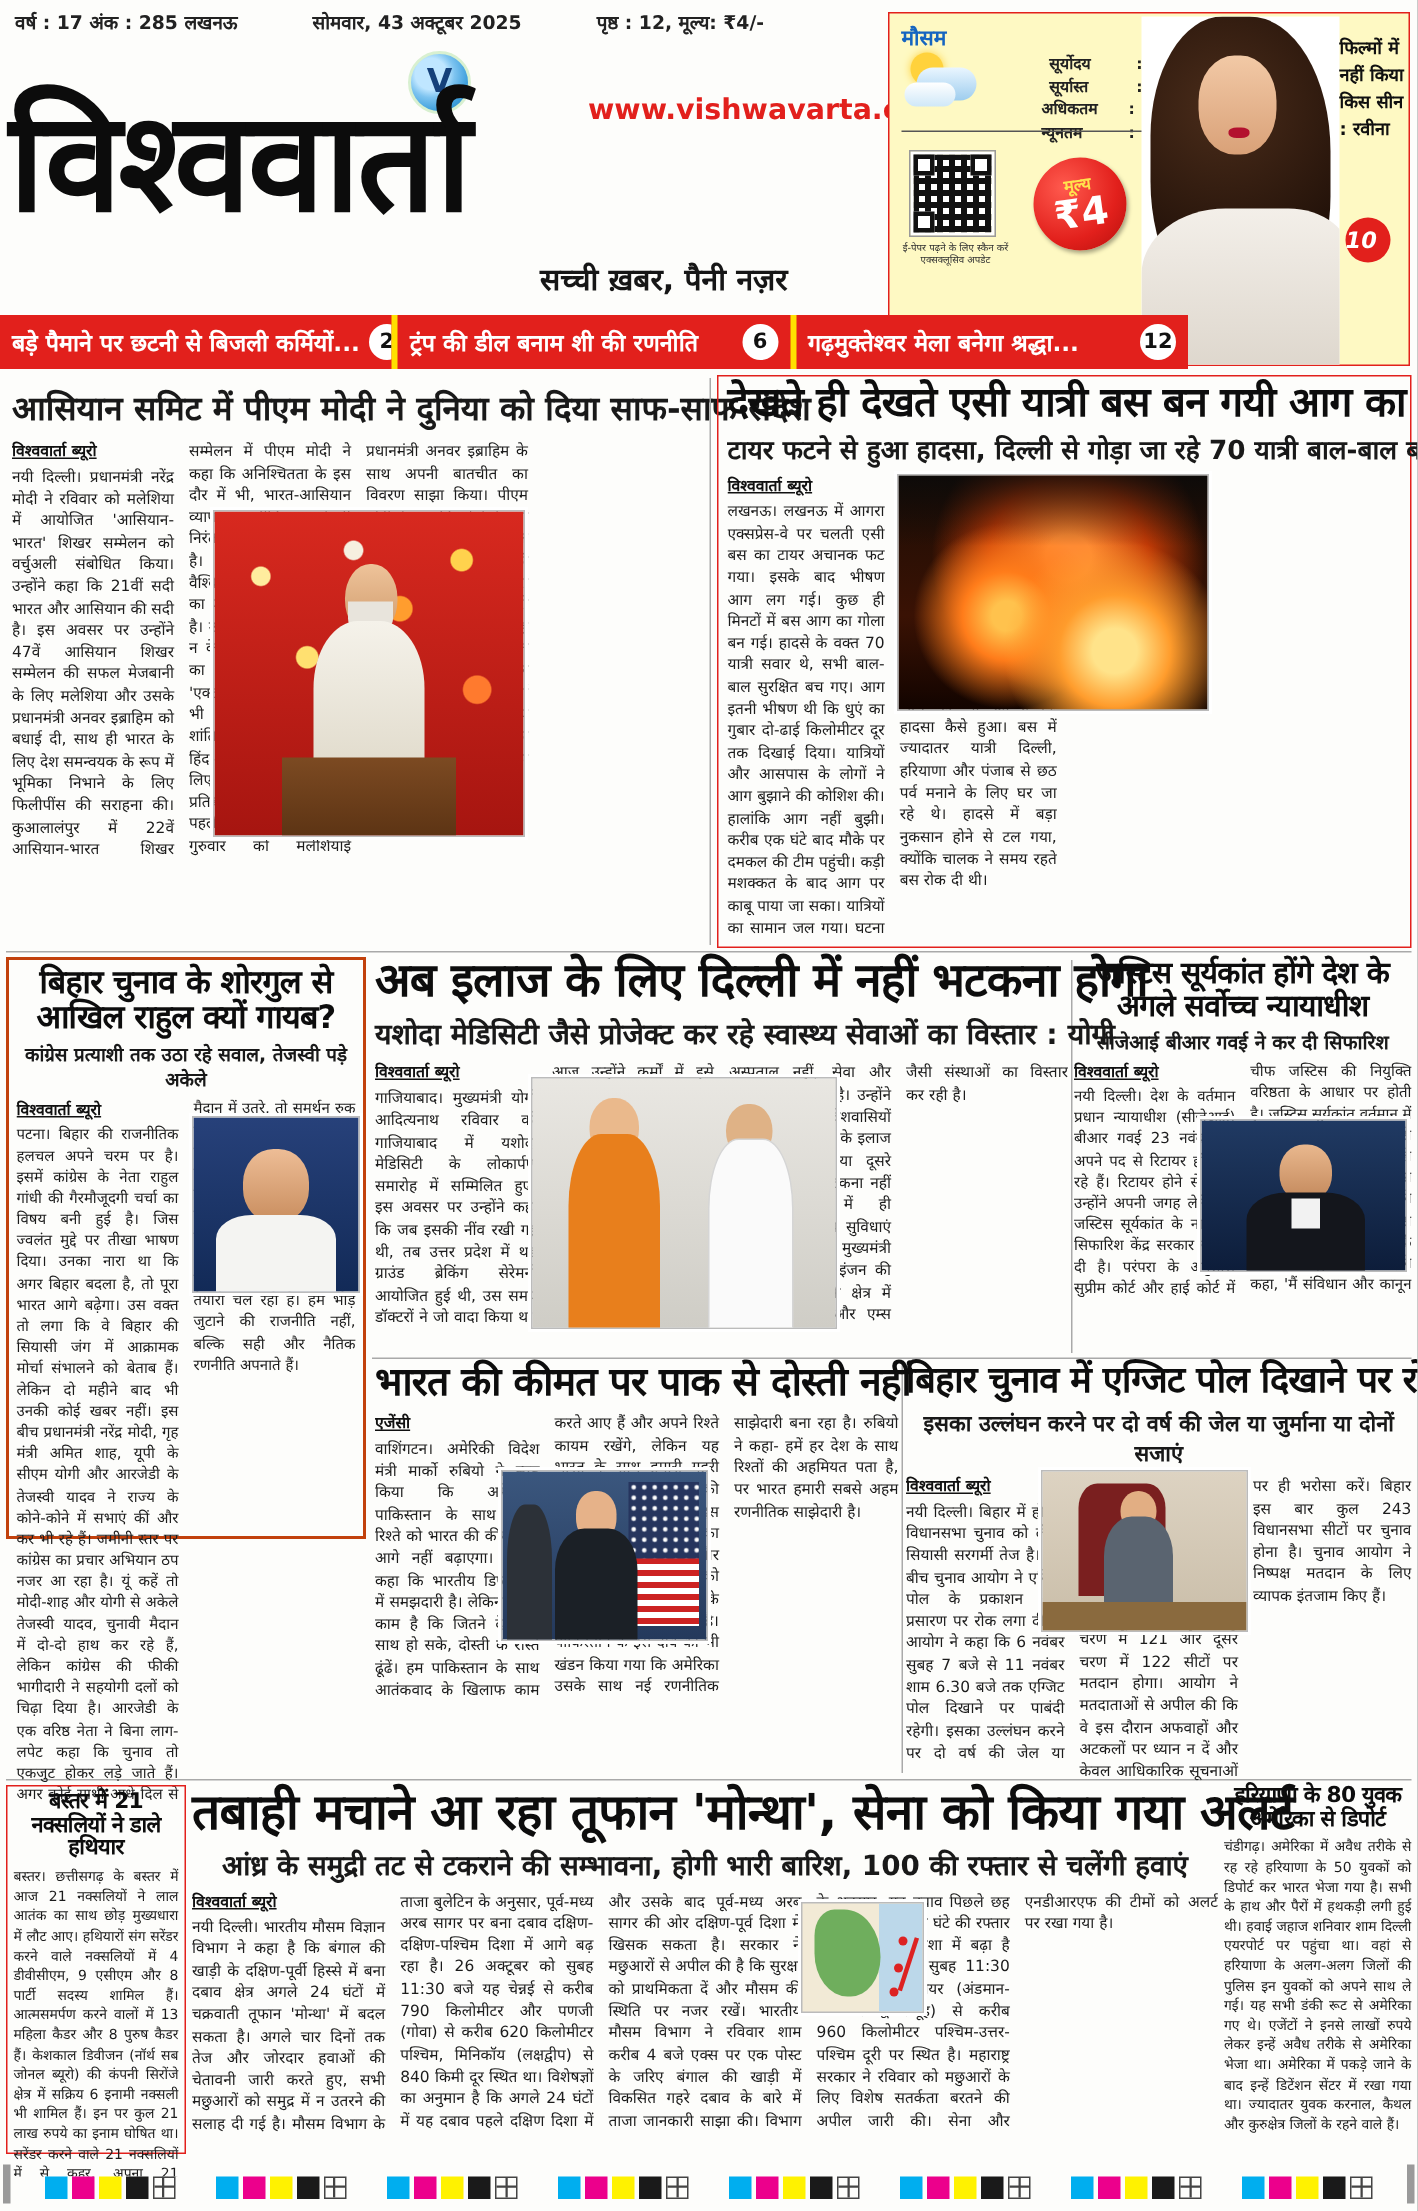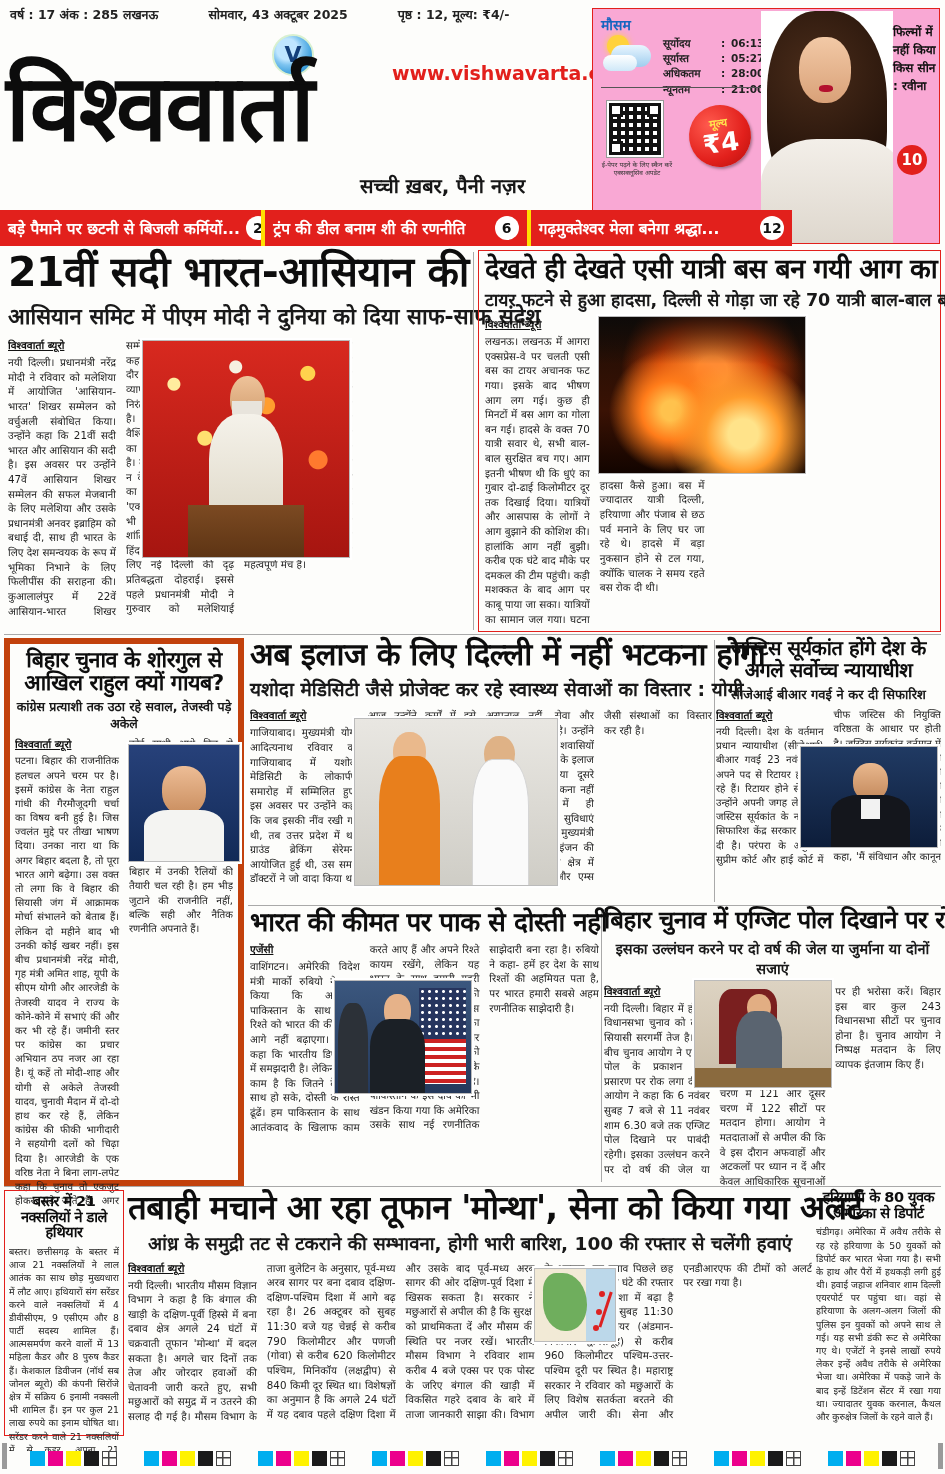--- a/index.html
+++ b/index.html
@@ -12,29 +12,29 @@
 
   
   .site-url { position:absolute; left:392px; top:62px; color:#e2201c; font-weight:bold; font-size:19px; }
   .globe { position:absolute; left:272px; top:34px; width:42px; height:42px; border-radius:50%;
     background: radial-gradient(circle at 35% 35%, #bfe6ff 0 30%, #7ec4f0 45%, #3fa0dd 70%, #1d7bb8);
     border:2px solid #d8f0d0; }
   .globe::after{ content:"V"; position:absolute; left:0; right:0; top:6px; text-align:center; font-weight:800; font-size:22px; color:#14407a; }
   .mast-title { position:absolute; left:6px; top:58px; width:585px; font-size:92px; font-weight:800; letter-spacing:-2px; color:#0c0c0c; line-height:1.1; white-space:nowrap; }
   .tagline { position:absolute; left:300px; top:172px; width:285px; text-align:center; font-size:20px; font-weight:bold; color:#161616; }
 
-  .mast-right { position:absolute; left:592px; top:8px; width:348px; height:236px; border:1px solid #e2201c; background:#f9a8d4;padding-left:36px; }
+  .mast-right { position:absolute; left:592px; top:8px; width:348px; height:236px; border:1px solid #e2201c; background:#fef9c3;padding-left:36px; }
   .weather { position:absolute; left:8px; top:6px; width:200px; }
   .weather-title { color:#1565c0; font-weight:800; font-size:14px; }
   .wicon { position:absolute; left:2px; top:20px; width:52px; height:40px; }
   .wsun { position:absolute; left:4px; top:0; width:22px; height:22px; border-radius:50%; background:#ffd23c; box-shadow:0 0 6px #ffd23c; }
   .wcloud { position:absolute; left:8px; top:10px; width:40px; height:22px; border-radius:12px; background:linear-gradient(#eaf6ff,#9ecdee); }
   .wcloud2 { position:absolute; left:0px; top:20px; width:34px; height:16px; border-radius:10px; background:linear-gradient(#ffffff,#cfe8f8); }
   .wrows { margin-left:62px; margin-top:2px; font-size:10.5px; font-weight:bold; color:#222; }
-  .wrow { display:flex; line-height:1.45; }
+  .wrow { display:flex; line-height:1.45;justify-content:flex-end; }
   .wrow .wl { width:58px; }
   .wrow .wc { width:10px; }
   .weather-divider { position:absolute; left:8px; top:78px; width:185px; border-top:1.5px solid #555; }
 
   .qr { position:absolute; left:14px; top:92px; width:56px; height:56px; background:
       repeating-linear-gradient(90deg,#111 0 4px,transparent 4px 8px),
       repeating-linear-gradient(0deg,#111 0 4px,#fff 4px 8px); border:2px solid #fff; outline:1px solid #999; }
   .qr i { position:absolute; width:14px; height:14px; border:3px solid #111; background:#fff; }
   .qr i.q1{ left:0; top:0; } .qr i.q2{ right:0; top:0; } .qr i.q3{ left:0; bottom:0; }
   .qr-caption { position:absolute; left:2px; top:152px; width:84px; font-size:6.5px; color:#333; text-align:center; line-height:1.25; }
@@ -46,21 +46,21 @@
 
   .edition { position:absolute; left:10px; top:198px; font-size:14px; font-weight:800; color:#111; }
   .edition-marks { position:absolute; left:118px; top:200px; font-size:9px; color:#333; letter-spacing:2px; }
 
   .celeb-photo { position:absolute; left:168px; top:2px; width:132px; height:232px; overflow:hidden; background:#fff; }
   .hair { position:absolute; left:6px; top:0; width:120px; height:200px; border-radius:40% 45% 40% 45%; background:radial-gradient(circle at 40% 30%, #4a2c1a, #201008 70%); }
   .face { position:absolute; left:38px; top:26px; width:52px; height:66px; border-radius:46%; background:linear-gradient(#f2c9a6,#d9a178); }
   .lips { position:absolute; left:58px; top:74px; width:14px; height:7px; border-radius:40%; background:#b3112e; }
   .shoulder { position:absolute; left:0px; top:128px; width:140px; height:110px; border-radius:40% 30% 0 0; background:linear-gradient(#f3efe9,#ddd6cc); }
   .celeb-text { position:absolute; left:300px; top:14px; width:44px; font-size:12px; font-weight:800; text-align:left; line-height:1.5; color:#101010; }
-  .page-circle { position:absolute; left:304px; top:136px; width:30px; height:30px; border-radius:50%; background:#e2201c; color:#fff; font-weight:800; font-size:15px; text-align:center; line-height:30px; }
+  .page-circle { position:absolute; left:304px; top:136px; width:30px; height:30px; border-radius:50%; background:#e2201c; color:#fff; font-weight:800; font-size:15px; text-align:left; line-height:30px;font-style:italic; }
 
   
   .teasers { position:absolute; left:0; top:210px; width:792px; height:36px; background:#e2201c; display:flex; align-items:center; }
   .teaser { flex:1; display:flex; align-items:center; justify-content:space-between; padding:0 8px; color:#fff; font-weight:800; font-size:15.5px; white-space:nowrap; overflow:hidden; }
   .teaser .num { flex:0 0 24px; width:24px; height:24px; margin-left:6px; border-radius:50%; background:#fff; color:#111; font-size:14px; text-align:center; line-height:24px; }
   .tsep { width:4px; height:100%; background:#ffe000; flex:0 0 4px; }
 
   
   .headline { font-weight:800; color:#0d0d0d; line-height:1.08; letter-spacing:-0.5px; }
   .subhead { font-weight:800; color:#191919; }
@@ -135,21 +135,21 @@
   #a-main { left:8px; top:250px; width:462px; height:382px; }
   #a-main .headline { font-size:41px; white-space:nowrap; }
   #a-main .subhead { font-size:22px; margin-top:6px; white-space:nowrap; }
   #a-main .bodytext { margin-top:8px; height:288px; }
 
   #a-bus { left:478px; top:250px; width:463px; height:382px; border:1px solid #e2201c; padding:3px 6px; }
   #a-bus .headline { font-size:27px; white-space:nowrap; }
   #a-bus .subhead { font-size:17.5px; margin-top:4px; white-space:nowrap; }
   #a-bus .bodytext { margin-top:6px; height:312px; }
 
-  #a-rahul { left:4px; top:638px; width:240px; height:548px; border:6px solid #c2410c; padding:4px 5px; }
+  #a-rahul { left:4px; top:638px; width:240px; height:388px; border:2px solid #c2410c; padding:4px 5px; }
   #a-rahul .headline { font-size:21.5px; text-align:center; }
   #a-rahul .subhead { font-size:12.5px; margin-top:4px; text-align:center; }
   #a-rahul .bodytext { margin-top:5px; height:478px; font-size:10px; }
 
   #a-yogi { left:250px; top:638px; width:462px; height:265px; }
   #a-yogi .headline { font-size:31px; white-space:nowrap; }
   #a-yogi .subhead { font-size:19px; margin-top:5px; white-space:nowrap; }
   #a-yogi .bodytext { margin-top:6px; height:188px; }
 
   #a-justice { left:716px; top:638px; width:225px; height:265px; }
@@ -277,21 +277,20 @@
       <span class="num">6</span>
     </div>
     <div class="tsep"></div>
     <div class="teaser">
       <span>गढ़मुक्तेश्वर मेला बनेगा श्रद्धा...</span>
       <span class="num">12</span>
     </div>
   </nav>
 
   <article class="abs" id="a-main">
-    <h2 class="headline">21वीं सदी भारत-आसियान की</h2>
     <div class="subhead">आसियान समिट में पीएम मोदी ने दुनिया को दिया साफ-साफ संदेश</div>
     <div class="bodytext cols4">
       <div class="byline">विश्ववार्ता ब्यूरो</div>
       <span>नयी दिल्ली। प्रधानमंत्री नरेंद्र मोदी ने रविवार को मलेशिया में आयोजित 'आसियान-भारत' शिखर सम्मेलन को वर्चुअली संबोधित किया। उन्होंने कहा कि 21वीं सदी भारत और आसियान की सदी है। इस अवसर पर उन्होंने 47वें आसियान शिखर सम्मेलन की सफल मेजबानी के लिए मलेशिया और उसके प्रधानमंत्री अनवर इब्राहिम को बधाई दी, साथ ही भारत के लिए देश समन्वयक के रूप में भूमिका निभाने के लिए फिलीपींस की सराहना की। कुआलालंपुर में 22वें आसियान-भारत शिखर सम्मेलन में पीएम मोदी ने कहा कि अनिश्चितता के इस दौर में भी, भारत-आसियान व्यापक रणनीतिक साझेदारी निरंतर प्रगति प्रदर्शित कर रही है। यह मजबूत साझेदारी वैश्विक स्थिरता और विकास का एक प्रमुख स्तंभ बन रही है। उन्होंने कहा कि आसियान न केवल हमारी विदेश नीति का अभिन्न अंग है, बल्कि 'एक्ट ईस्ट' विजन की नींव भी है। इस दौरान उन्होंने शांतिपूर्ण, स्थिर और समृद्ध हिंद-प्रशांत क्षेत्र के निर्माण के लिए नई दिल्ली की दृढ़ प्रतिबद्धता दोहराई। इससे पहले प्रधानमंत्री मोदी ने गुरुवार को मलेशियाई प्रधानमंत्री अनवर इब्राहिम के साथ अपनी बातचीत का विवरण साझा किया। पीएम मोदी ने कहा कि दोनों नेताओं ने भारत-मलेशिया की व्यापक रणनीतिक साझेदारी की समीक्षा की और इसे गहरा करने के तरीकों पर विचारों का आदान-प्रदान किया। वह शिखर सम्मेलन भारत-प्रशांत क्षेत्र में शांति, स्थिरता और समृद्धि की चुनौतियों पर चर्चा करने तथा क्षेत्रीय-अंतरराष्ट्रीय विकास पर विचारों का आदान-प्रदान करने का महत्वपूर्ण मंच है।</span>
     </div>
   </article>
   <div class="photo ph-modi" style="left:142px; top:340px; width:208px; height:218px;">
     <div class="modi-head"></div>
       <div class="modi-beard"></div>
       <div class="modi-body"></div>

